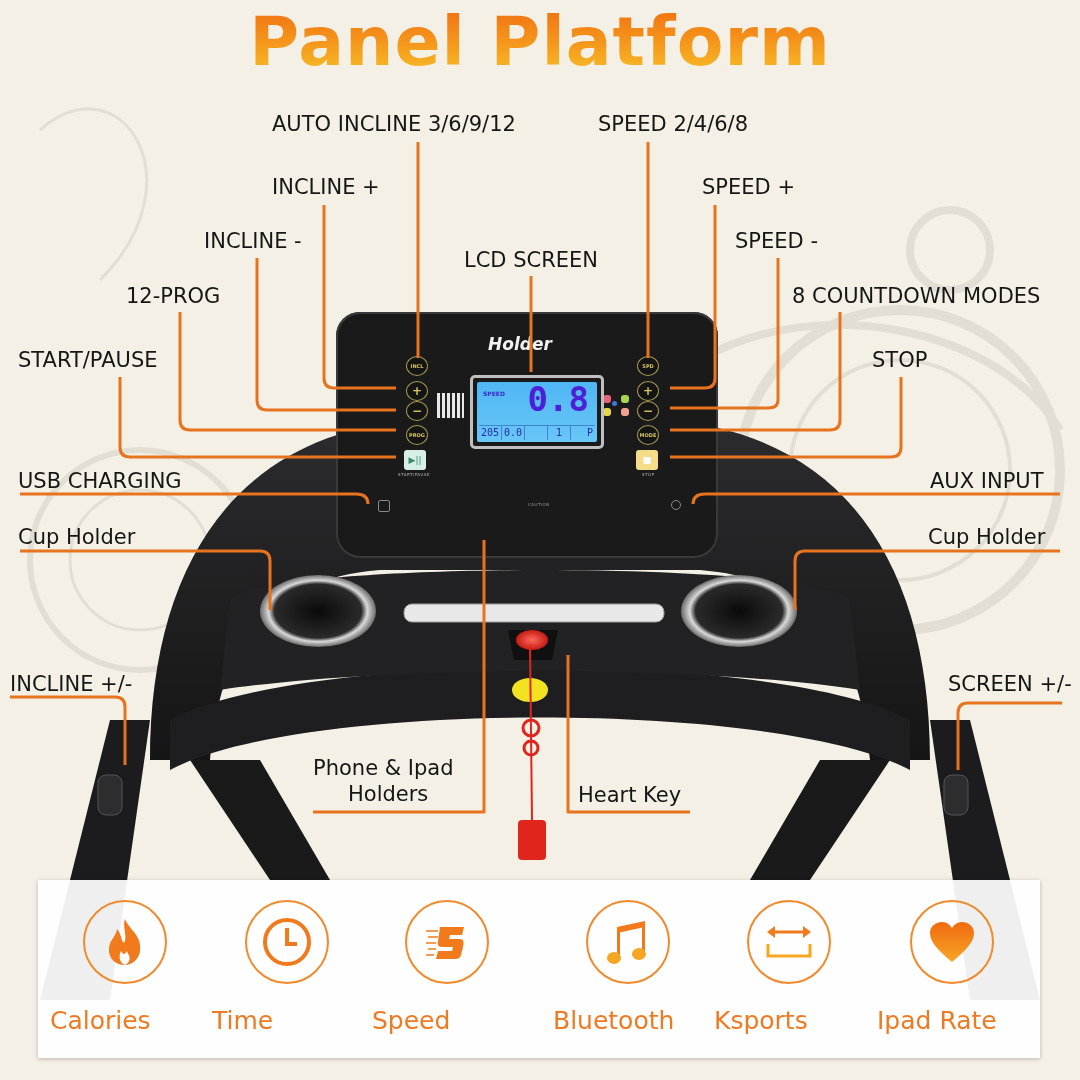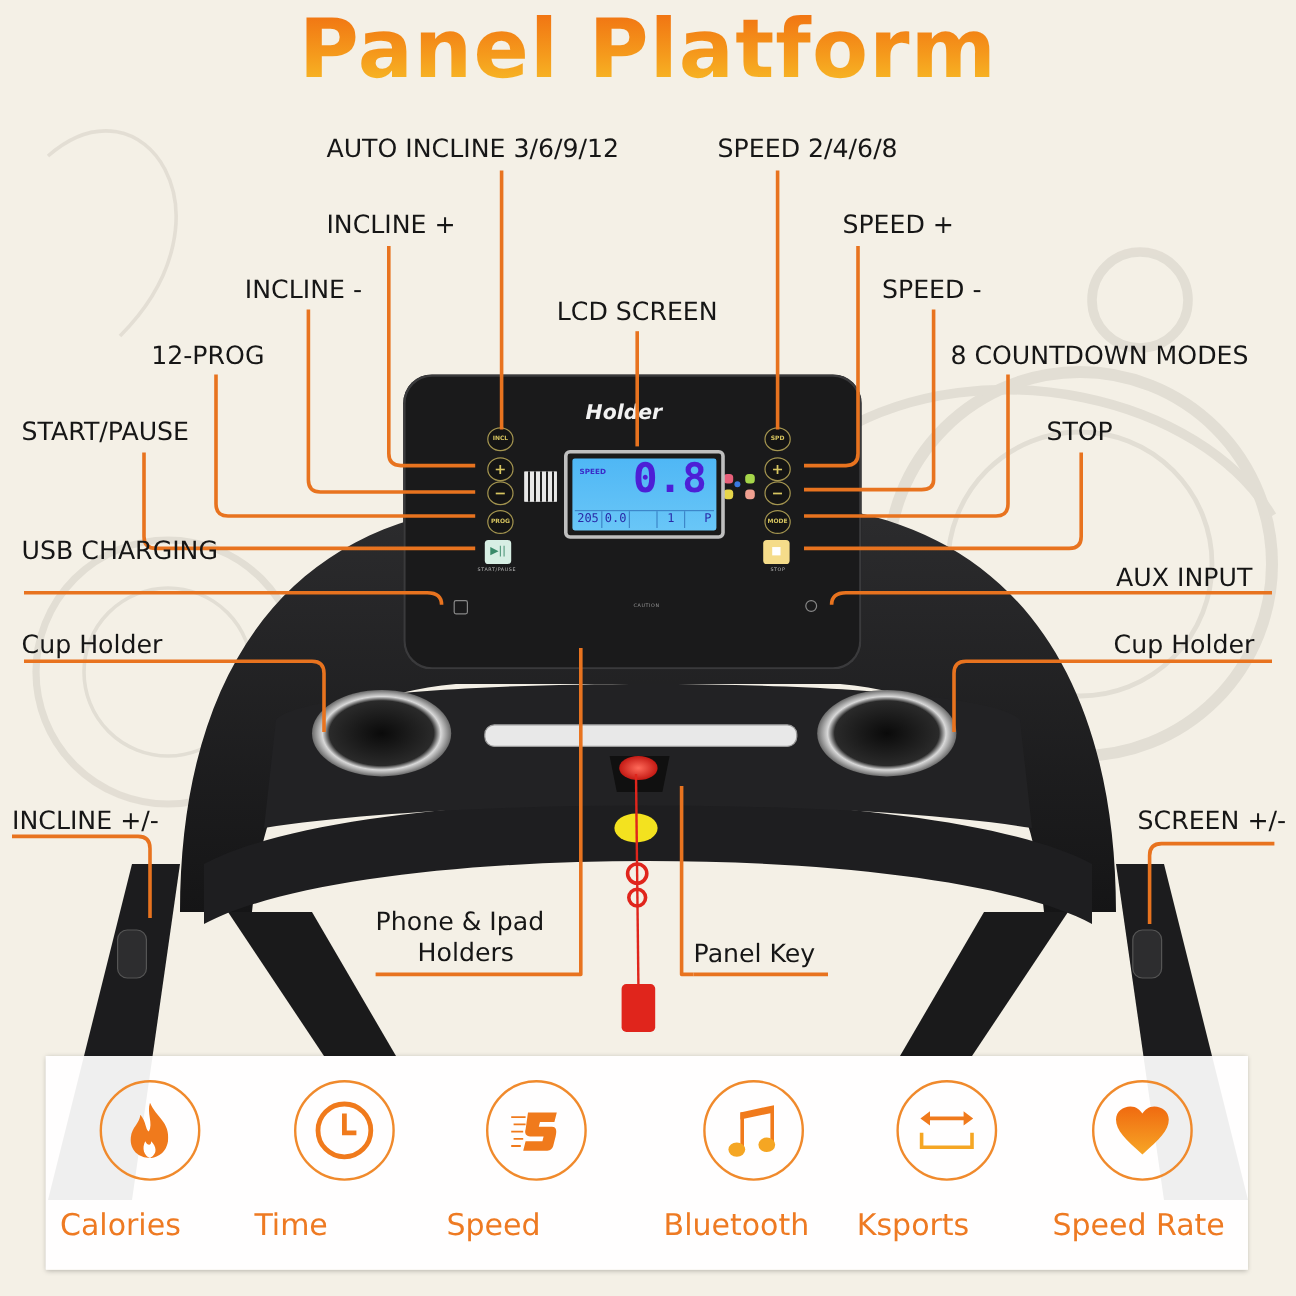--- a/index.html
+++ b/index.html
@@ -160,38 +160,38 @@
   </g>
 </svg>
 
 <div class="title">Panel Platform</div>
 
 <div class="lbl" style="left:272px;top:114px;">AUTO INCLINE 3/6/9/12</div>
 <div class="lbl" style="left:272px;top:177px;">INCLINE +</div>
 <div class="lbl" style="left:204px;top:231px;">INCLINE -</div>
 <div class="lbl" style="left:126px;top:286px;">12-PROG</div>
 <div class="lbl" style="left:18px;top:350px;">START/PAUSE</div>
-<div class="lbl" style="left:18px;top:449px;">USB CHARGING</div>
+<div class="lbl" style="left:18px;top:471px;">USB CHARGING</div>
 <div class="lbl" style="left:18px;top:527px;">Cup Holder</div>
 <div class="lbl" style="left:10px;top:674px;">INCLINE +/-</div>
 
 <div class="lbl" style="left:464px;top:250px;">LCD SCREEN</div>
 
 <div class="lbl" style="left:598px;top:114px;">SPEED 2/4/6/8</div>
 <div class="lbl" style="left:674px;top:177px;margin-left:28px;">SPEED +</div>
 <div class="lbl" style="left:735px;top:231px;">SPEED -</div>
 <div class="lbl" style="left:792px;top:286px;">8 COUNTDOWN MODES</div>
 <div class="lbl" style="left:872px;top:350px;">STOP</div>
 <div class="lbl" style="left:930px;top:471px;">AUX INPUT</div>
 <div class="lbl" style="left:928px;top:527px;">Cup Holder</div>
 <div class="lbl" style="left:948px;top:674px;">SCREEN +/-</div>
 
 <div class="lbl" style="left:313px;top:758px;">Phone &amp; Ipad</div>
 <div class="lbl" style="left:348px;top:784px;">Holders</div>
-<div class="lbl" style="left:578px;top:785px;">Panel Key</div>
+<div class="lbl" style="left:578px;top:785px;">Heart Key</div>
 
 <div class="bottom-bar"></div>
 
 <div class="feat" style="left:50px;">
   <div class="circ">
     <svg width="46" height="50" viewBox="0 0 46 50">
         <path d="M23 2 C 28 14, 40 18, 38 34 C 36 46, 26 48, 23 48 C 14 48, 6 42, 7 31 C 8 22, 14 20, 15 12 C 20 18, 19 24, 22 26 C 26 20, 20 10, 23 2 Z" fill="#f07a1c"></path>
         <path d="M23 48 C 18 46, 16 40, 19 34 C 21 38, 24 38, 24 34 C 28 38, 30 44, 23 48 Z" fill="#fff"></path>
       </svg>
   </div>
@@ -248,14 +248,14 @@
     <svg width="48" height="44" viewBox="0 0 48 44">
         <defs>
           <linearGradient id="hg" x1="0" y1="0" x2="0" y2="1">
             <stop offset="0" stop-color="#f06a10"></stop>
             <stop offset="1" stop-color="#f7a626"></stop>
           </linearGradient>
         </defs>
         <path d="M24 42 C 10 30, 2 22, 2 13 C 2 6, 8 2, 14 2 C 19 2, 22 5, 24 8 C 26 5, 29 2, 34 2 C 40 2, 46 6, 46 13 C 46 22, 38 30, 24 42 Z" fill="url(#hg)"></path>
       </svg>
   </div>
-  <div class="name">Speed Rate</div>
+  <div class="name">Ipad Rate</div>
 </div>
 
 </body></html>

